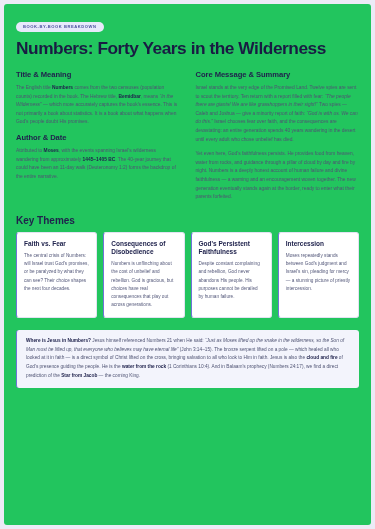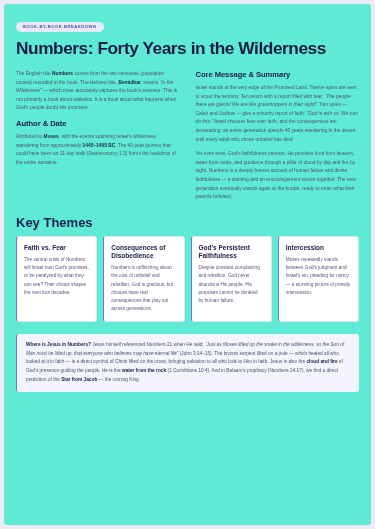--- a/index.html
+++ b/index.html
@@ -13,21 +13,21 @@
     background: #eceaf6;
     font-family: "Liberation Sans", sans-serif;
     -webkit-font-smoothing: antialiased;
   }
   .page {
     position: absolute;
     left: 4px;
     top: 4px;
     width: 367px;
     height: 521px;
-    background: #5eead4;
+    background: #22c55e;
     border-radius: 3px;
     box-sizing: border-box;
     padding: 10px 12px 0 12px;
     overflow: hidden;
   }
   .badge {
     display: inline-block;
     background: #e7e9fb;
     color: #4a4f9e;
     font-size: 4.1px;
@@ -69,21 +69,21 @@
     font-size: 4.85px;
     line-height: 1.78;
     color: #4f5373;
     letter-spacing: 0.01px;
   }
   p.body:last-child { margin-bottom: 0; }
   p.body b { color: #20234d; font-weight: bold; }
   p.body i { font-style: italic; }
   .themes-head {
     margin: 13px 0 6px 0;
-    font-size: 13px;
+    font-size: 10px;
     font-weight: bold;
     color: #20234d;
   }
   .cards {
     display: flex;
     gap: 6px;
   }
   .card {
     flex: 1;
     min-width: 0;
@@ -128,20 +128,21 @@
 
 <div class="page">
 
   <span class="badge">BOOK-BY-BOOK BREAKDOWN</span>
 
   <h1 class="title">Numbers: Forty Years in the Wilderness</h1>
 
   <div class="cols">
 
     <div class="col">
+      <h2 class="sec">Title &amp; Meaning</h2>
       <p class="body">The English title <b>Numbers</b> comes from the two censuses (population counts) recorded in the book. The Hebrew title, <b>Bemidbar</b>, means <i>“In the Wilderness”</i> — which more accurately captures the book's essence. This is not primarily a book about statistics. It is a book about what happens when God's people doubt His promises.</p>
 
       <h2 class="sec second">Author &amp; Date</h2>
       <p class="body">Attributed to <b>Moses</b>, with the events spanning Israel's wilderness wandering from approximately <b>1445–1405 BC</b>. The 40-year journey that could have been an 11-day walk (Deuteronomy 1:2) forms the backdrop of the entire narrative.</p>
     </div>
 
     <div class="col">
       <h2 class="sec">Core Message &amp; Summary</h2>
       <p class="body">Israel stands at the very edge of the Promised Land. Twelve spies are sent to scout the territory. Ten return with a report filled with fear: <i>“The people there are giants! We are like grasshoppers in their sight!”</i> Two spies — Caleb and Joshua — give a minority report of faith: <i>“God is with us. We can do this.”</i> Israel chooses fear over faith, and the consequences are devastating: an entire generation spends 40 years wandering in the desert until every adult who chose unbelief has died.</p>
       <p class="body">Yet even here, God's faithfulness persists. He provides food from heaven, water from rocks, and guidance through a pillar of cloud by day and fire by night. Numbers is a deeply honest account of human failure and divine faithfulness — a warning and an encouragement woven together. The new generation eventually stands again at the border, ready to enter what their parents forfeited.</p>

